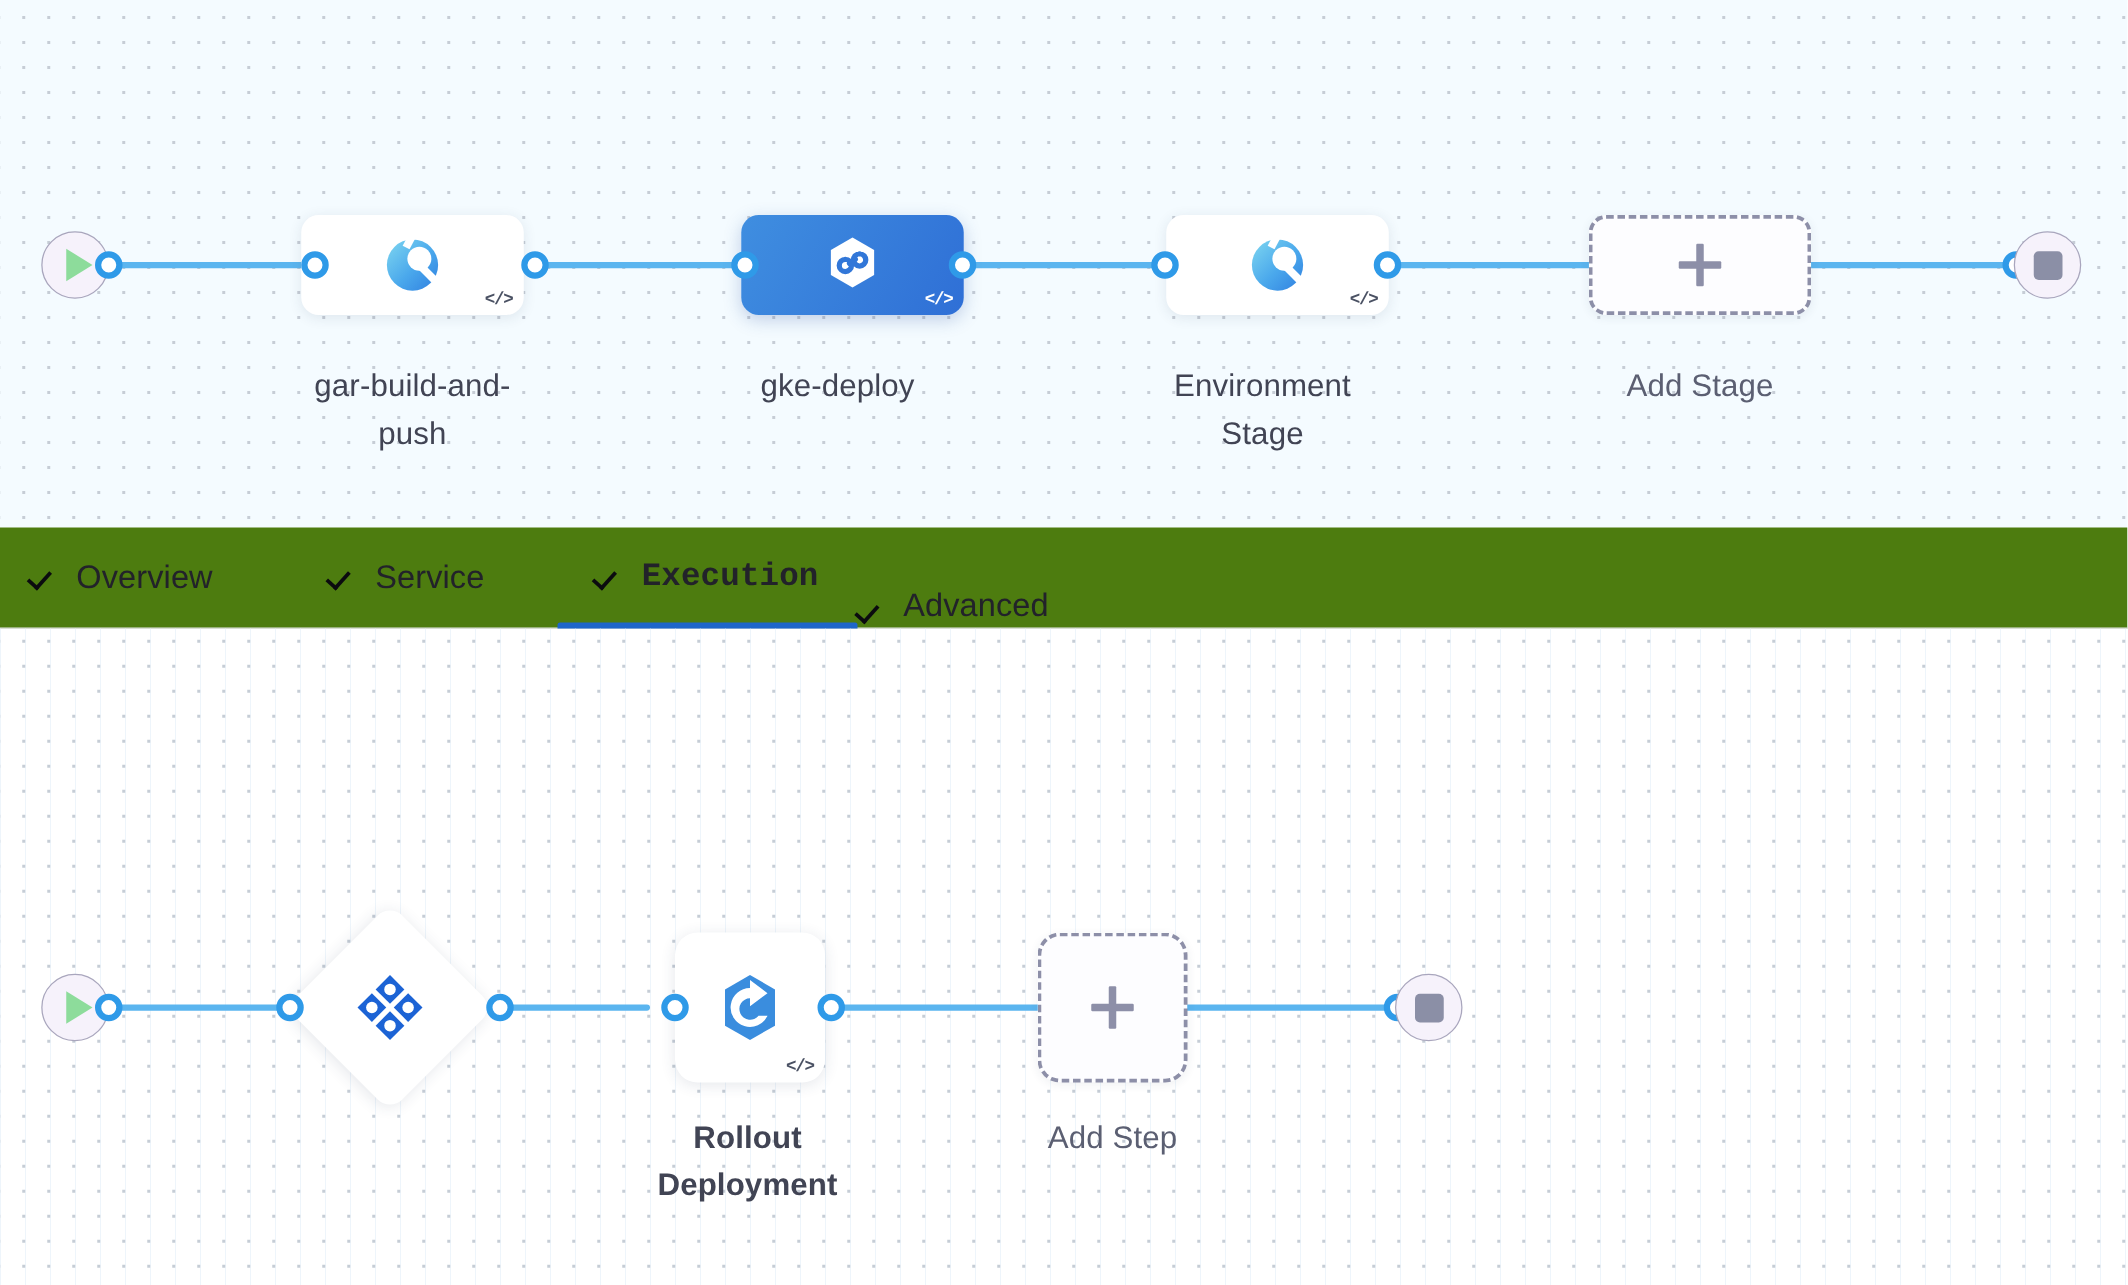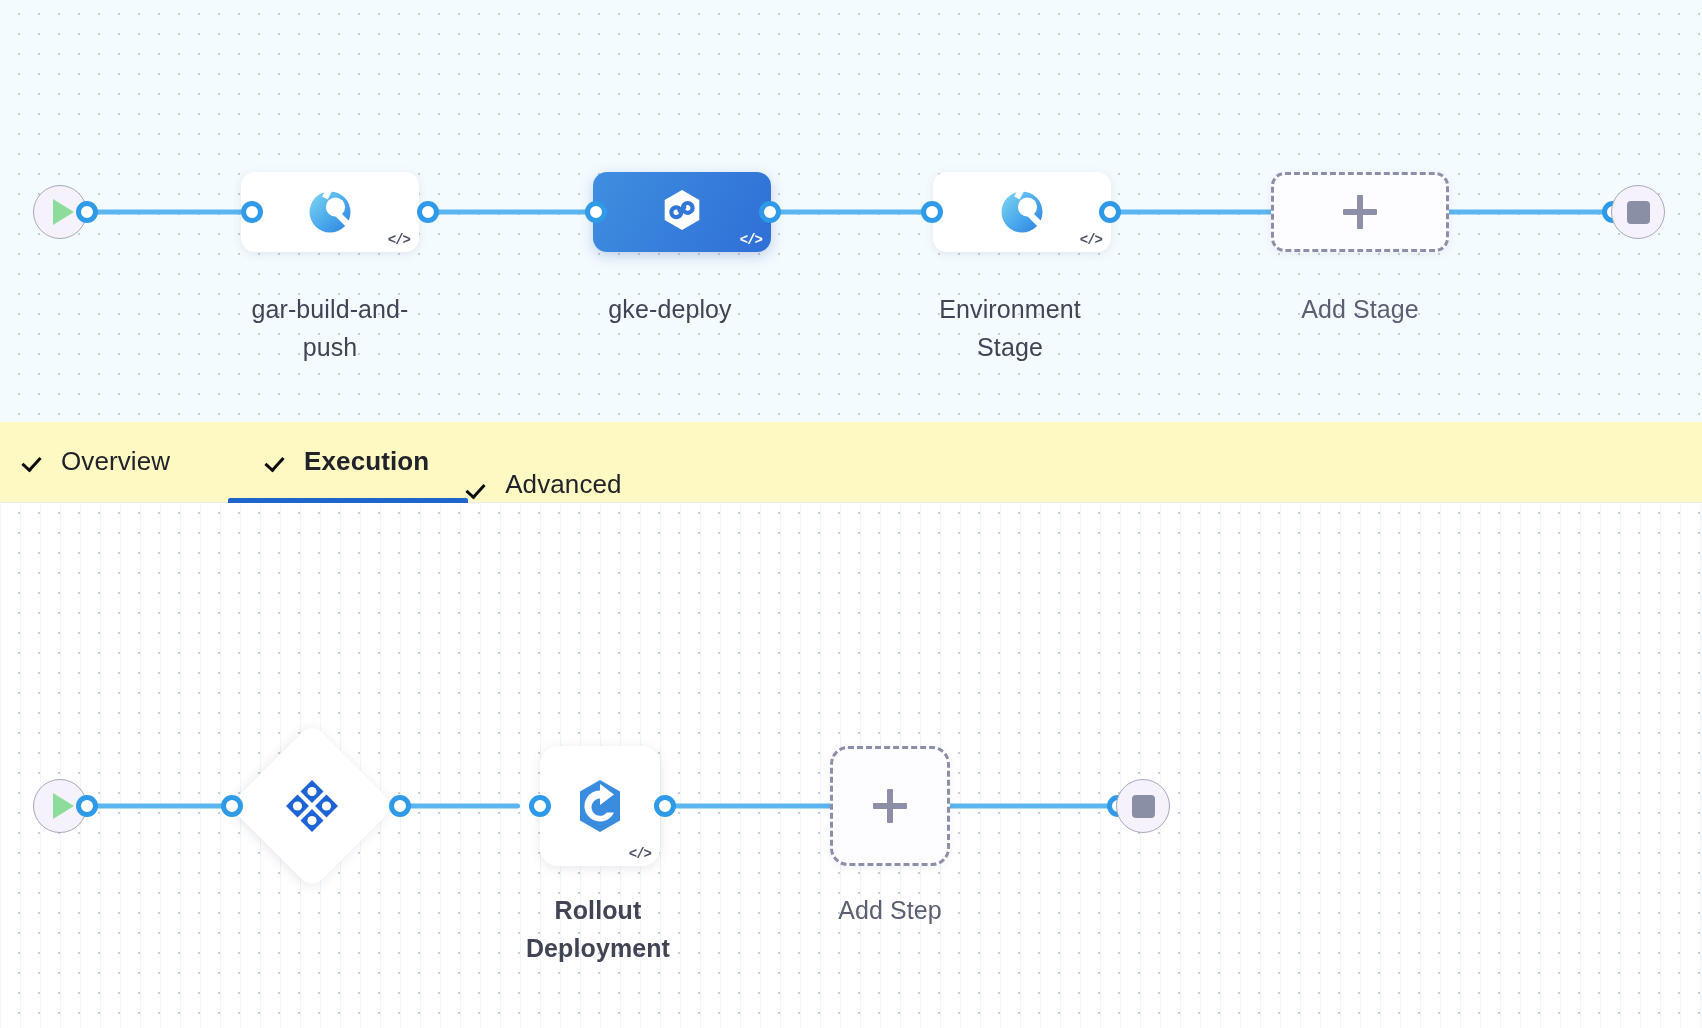--- a/index.html
+++ b/index.html
@@ -47,21 +47,21 @@
     background-position: 9px 0px, 0px 0px;
   }
 
   
   .tabbar {
     position: absolute;
     left: 0;
     top: 422px;
     width: 1702px;
     height: 81px;
-    background: #fef9c3;
+    background: #4d7c0f;
     border-bottom: 1px solid #e8e8ed;
     box-sizing: border-box;
     display: flex;
     align-items: center;
   }
   .tab {
     display: flex;
     align-items: center;
     gap: 13px;
     height: 100%;
@@ -84,21 +84,21 @@
     content: "";
     position: absolute;
     left: 2px;
     top: 4px;
     width: 8px;
     height: 15px;
     border-right: 3.4px solid #0b0b0f;
     border-bottom: 3.4px solid #0b0b0f;
     transform: rotate(42deg);
   }
-  .tab.active .tab-label { font-weight: bold; }
+  .tab.active .tab-label { font-weight: bold; font-family: Liberation Mono, monospace; }
   .tab .tab-underline {
     position: absolute;
     left: 0;
     right: 0;
     bottom: -1px;
     height: 5px;
     background: #1e66c9;
     border-radius: 2px 2px 0 0;
     display: none;
   }
@@ -347,20 +347,25 @@
       <span class="stop-sq"></span>
     </div>
   </div>
 
   <div class="tabbar">
     <div class="tab" id="tab-0">
       <span class="tab-check"></span>
       <span class="tab-label">Overview</span>
 
     </div>
+    <div class="tab" id="tab-1">
+      <span class="tab-check"></span>
+      <span class="tab-label">Service</span>
+
+    </div>
     <div class="tab active" id="tab-3">
       <span class="tab-check"></span>
       <span class="tab-label">Execution</span>
       <span class="tab-underline"></span>
     </div>
     <div class="tab" id="tab-4">
       <span class="tab-check"></span>
       <span class="tab-label">Advanced</span>
 
     </div>

